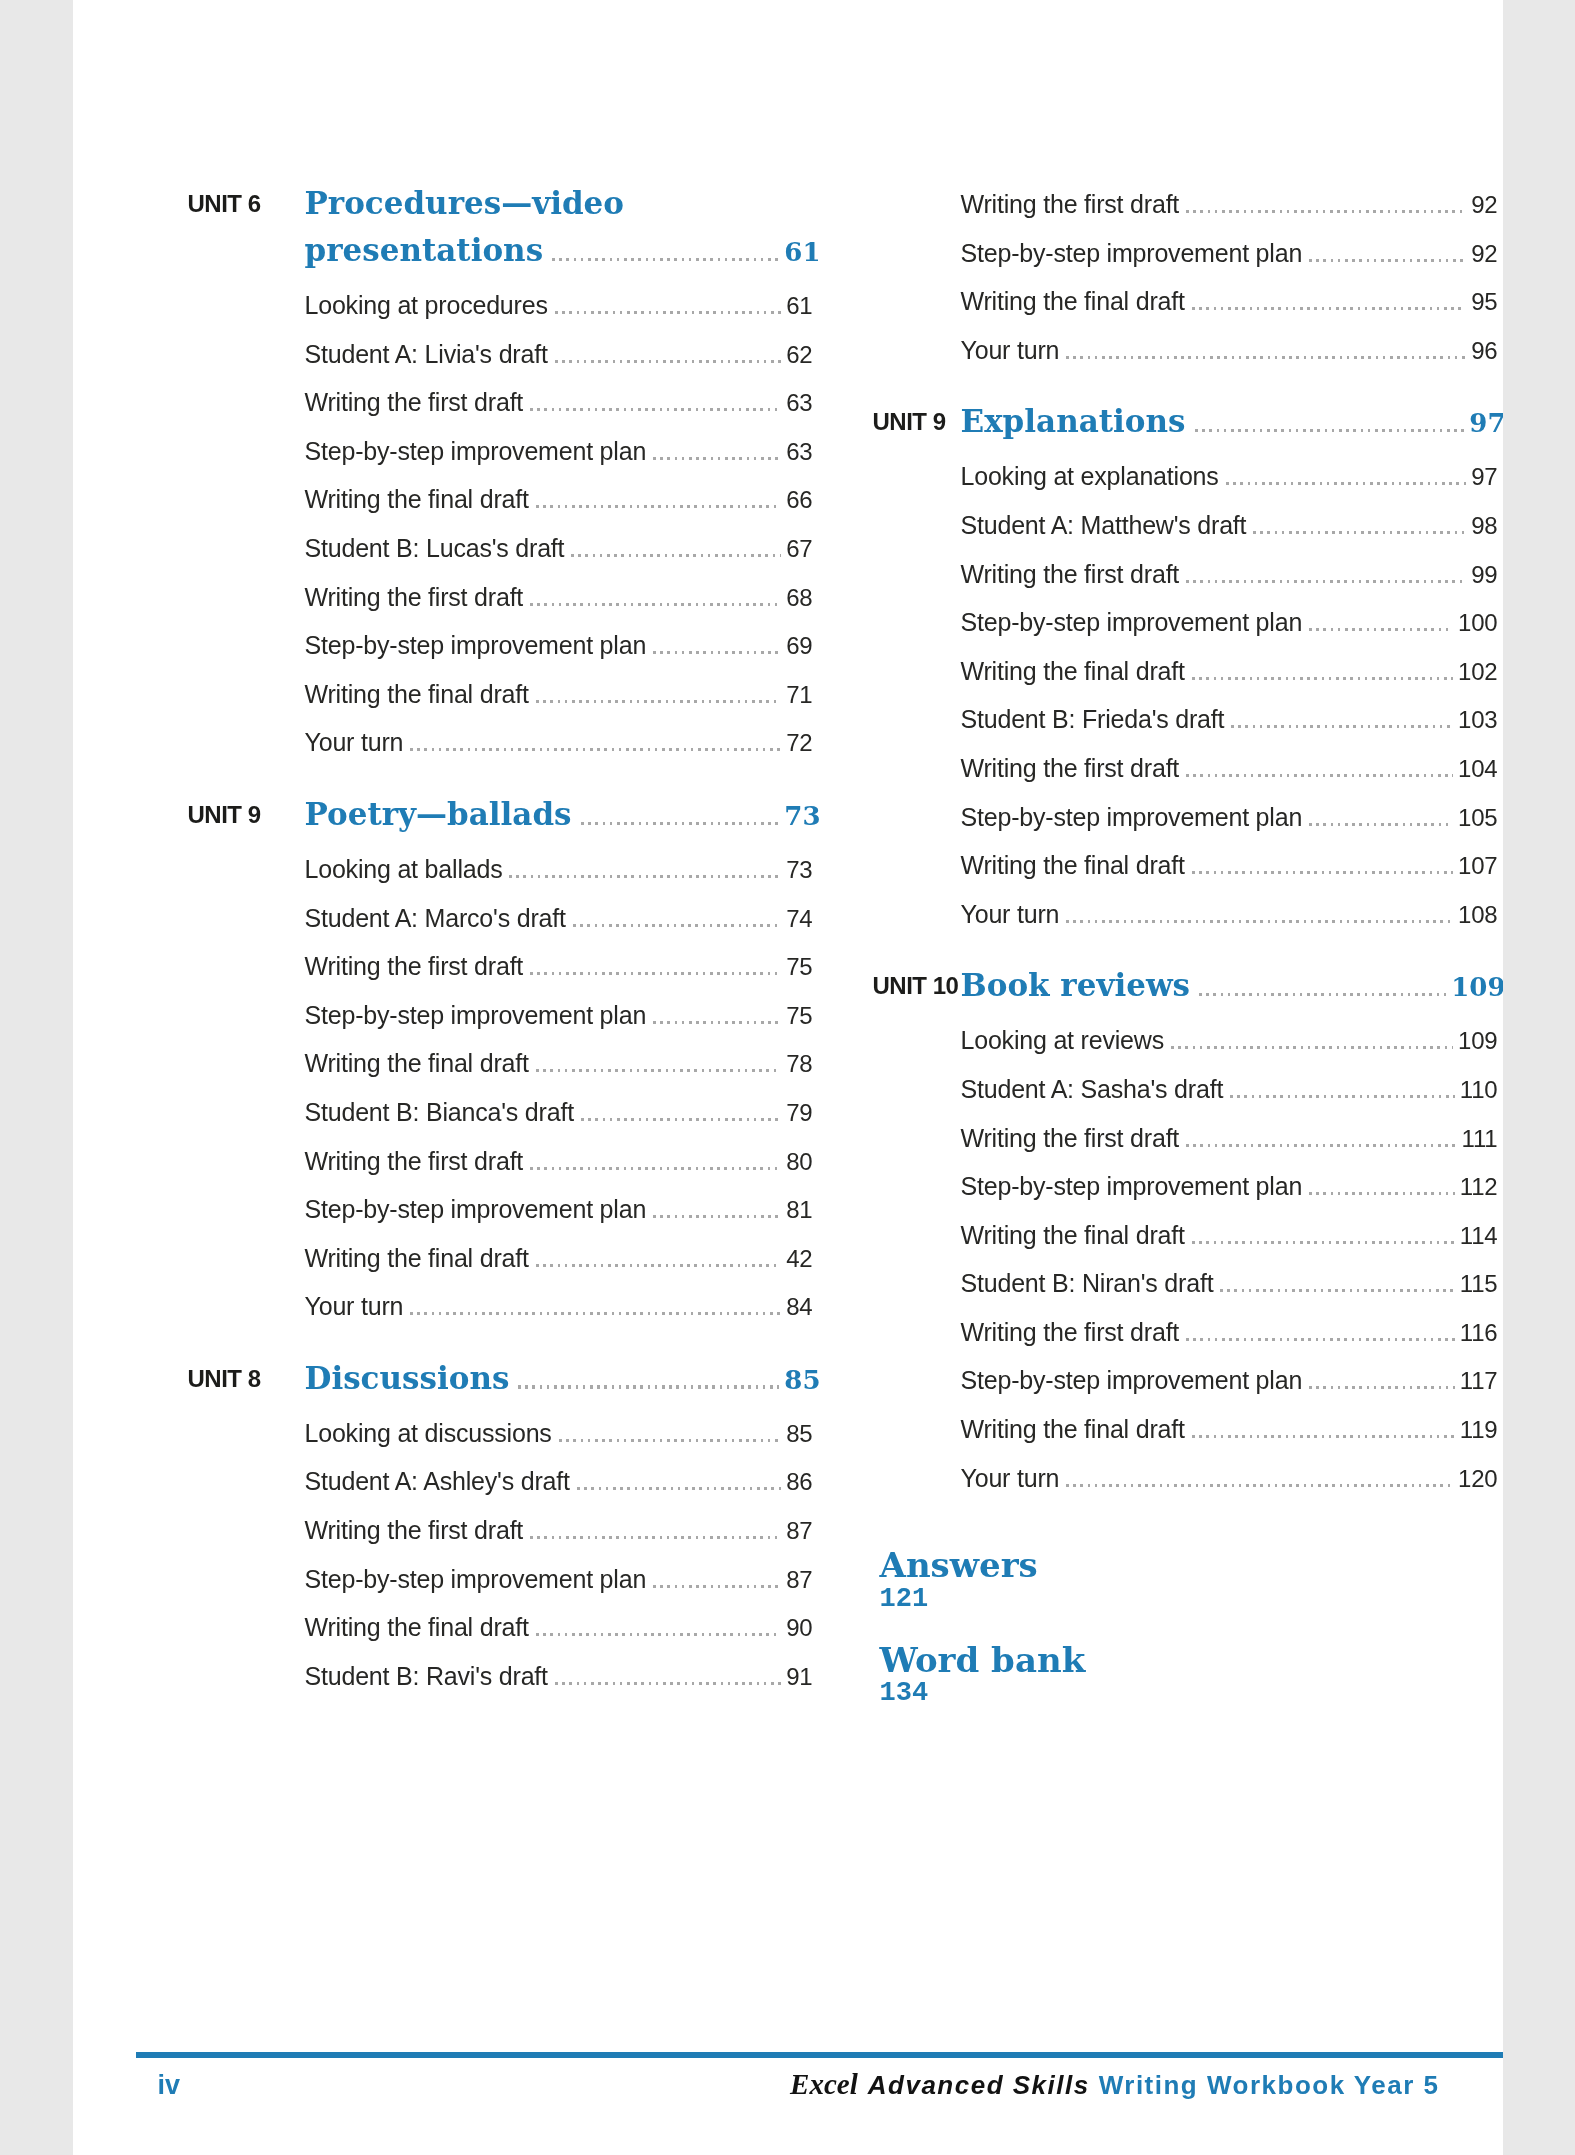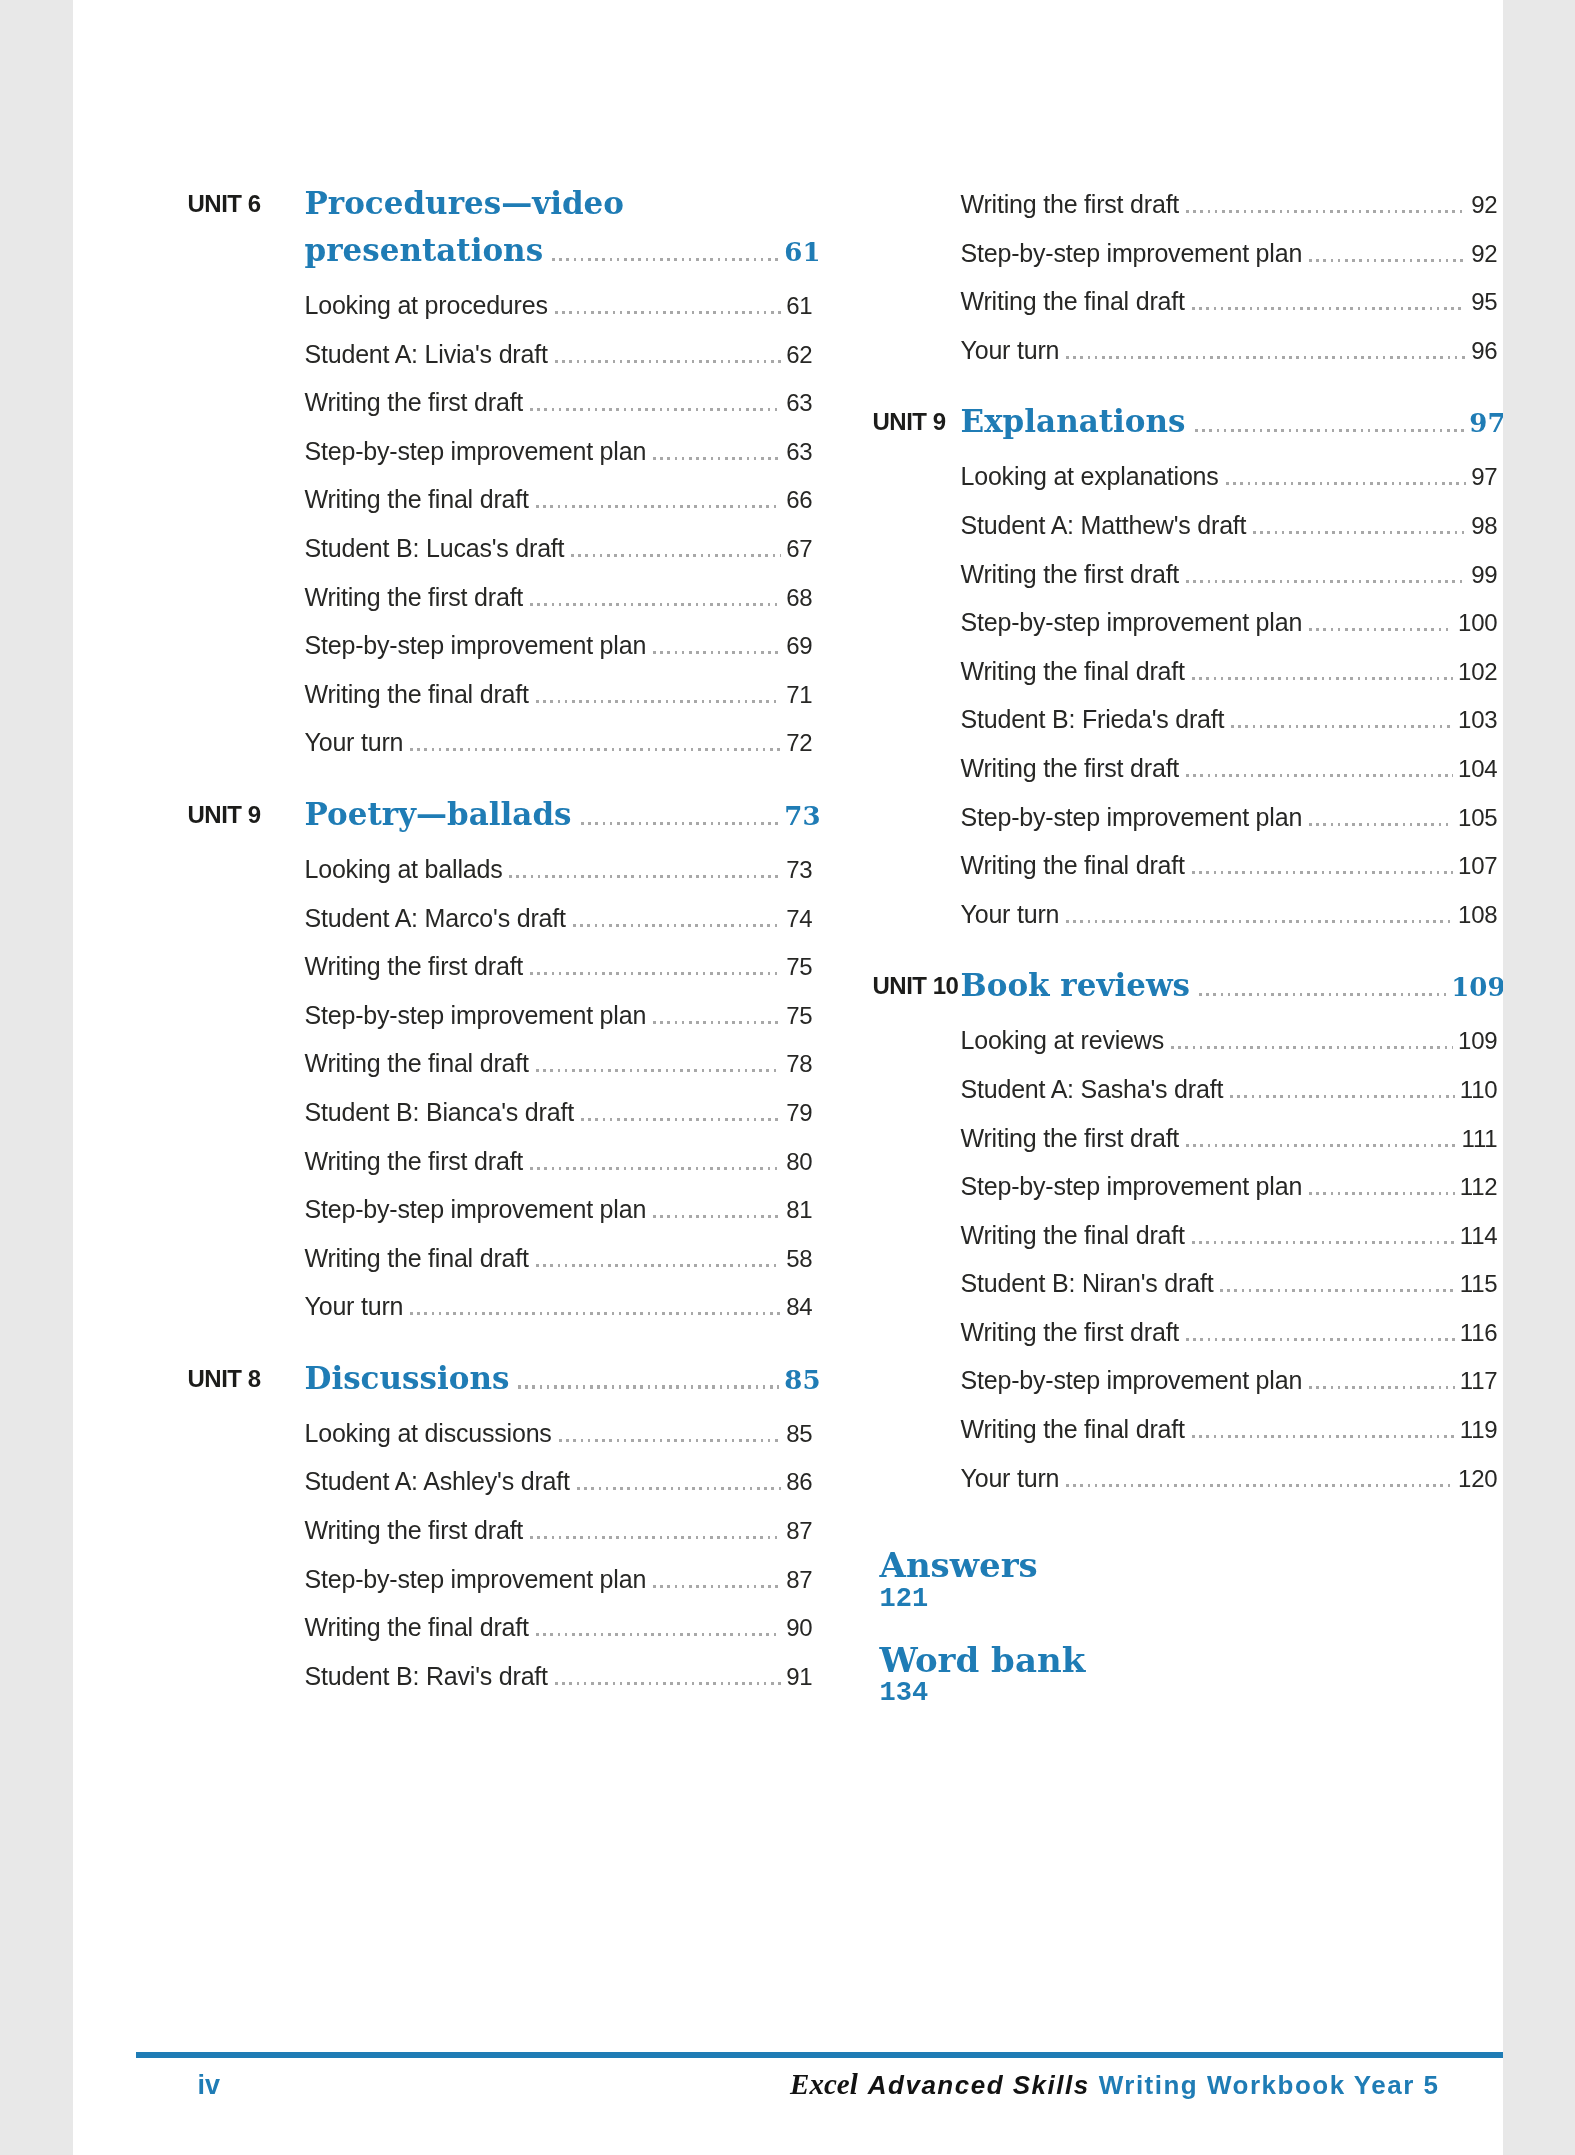--- a/index.html
+++ b/index.html
@@ -63,21 +63,21 @@
   .major.first{margin-top:46px;}
   .major-dots{height:3.4px;}
   .major-page{font-size:27px;font-family:Liberation Mono, monospace;}
 
   .footer-rule{
     position:absolute;left:63px;top:2052px;
     width:1449px;height:6px;background:var(--accent);
   }
   .footer{
     position:absolute;left:85px;right:63px;top:2068px;
-    display:flex;justify-content:space-between;align-items:baseline;margin-left:40px;
+    display:flex;justify-content:space-between;align-items:baseline;
   }
   .footer-page{font-weight:700;font-size:27px;color:var(--accent);}
   .footer-brand{display:flex;align-items:baseline;white-space:nowrap;}
   .brand-excel{
     font-family:Liberation Serif, serif;font-style:italic;font-weight:700;
     font-size:29px;color:var(--footer-ink);
   }
   .brand-series{
     font-weight:700;font-size:26px;color:var(--footer-ink);
     letter-spacing:1.5px;margin-left:10px;font-style:italic;
@@ -202,21 +202,21 @@
               <span class="entry-page">80</span>
             </div>
             <div class="entry">
               <span class="entry-label">Step-by-step improvement plan</span>
               <div class="dots"></div>
               <span class="entry-page">81</span>
             </div>
             <div class="entry">
               <span class="entry-label">Writing the final draft</span>
               <div class="dots"></div>
-              <span class="entry-page">58</span>
+              <span class="entry-page">42</span>
             </div>
             <div class="entry">
               <span class="entry-label">Your turn</span>
               <div class="dots"></div>
               <span class="entry-page">84</span>
             </div>
           </div>
         </div>
       </section>
       <section class="toc-section">

